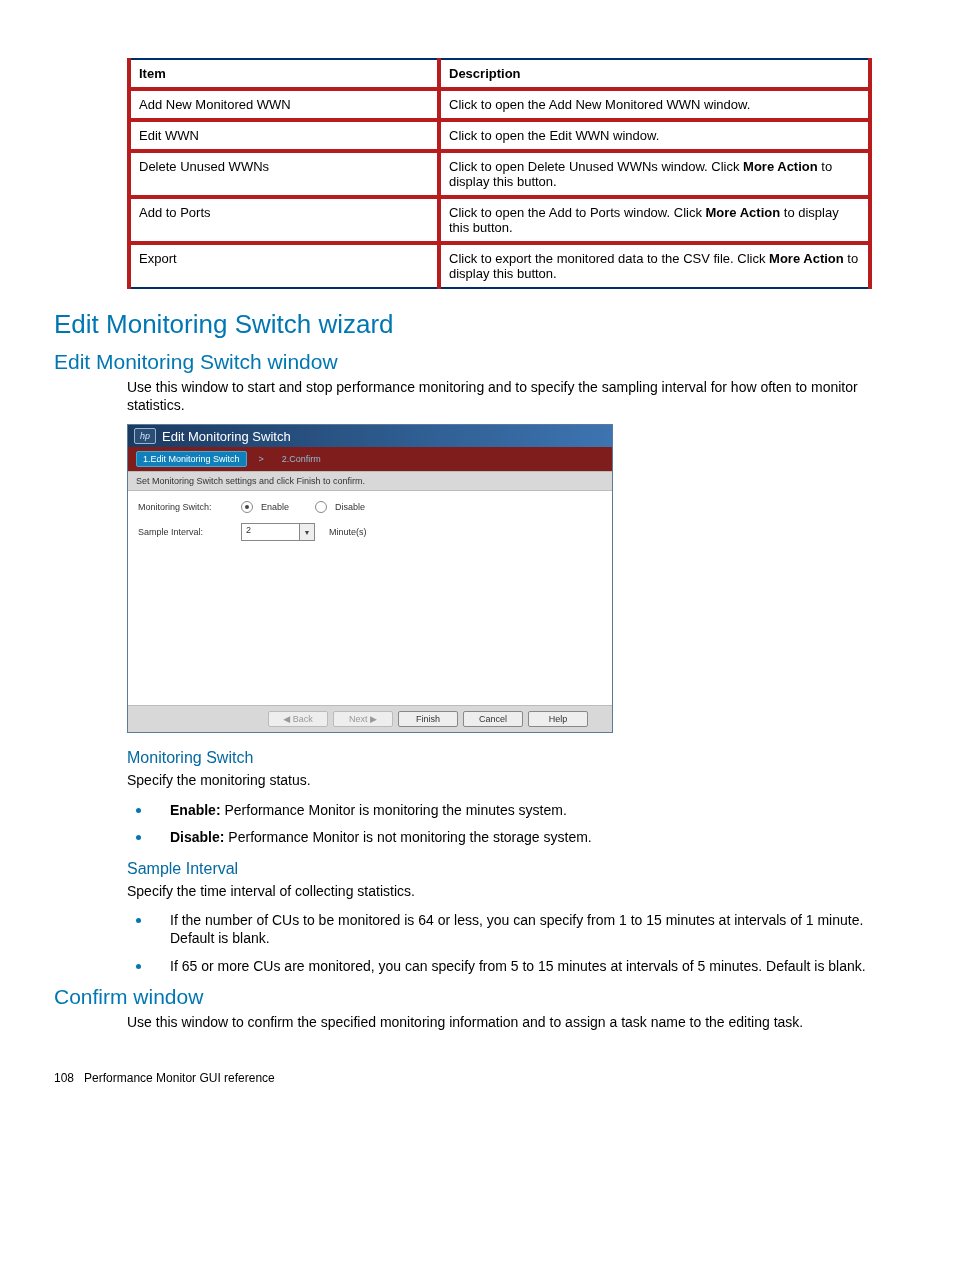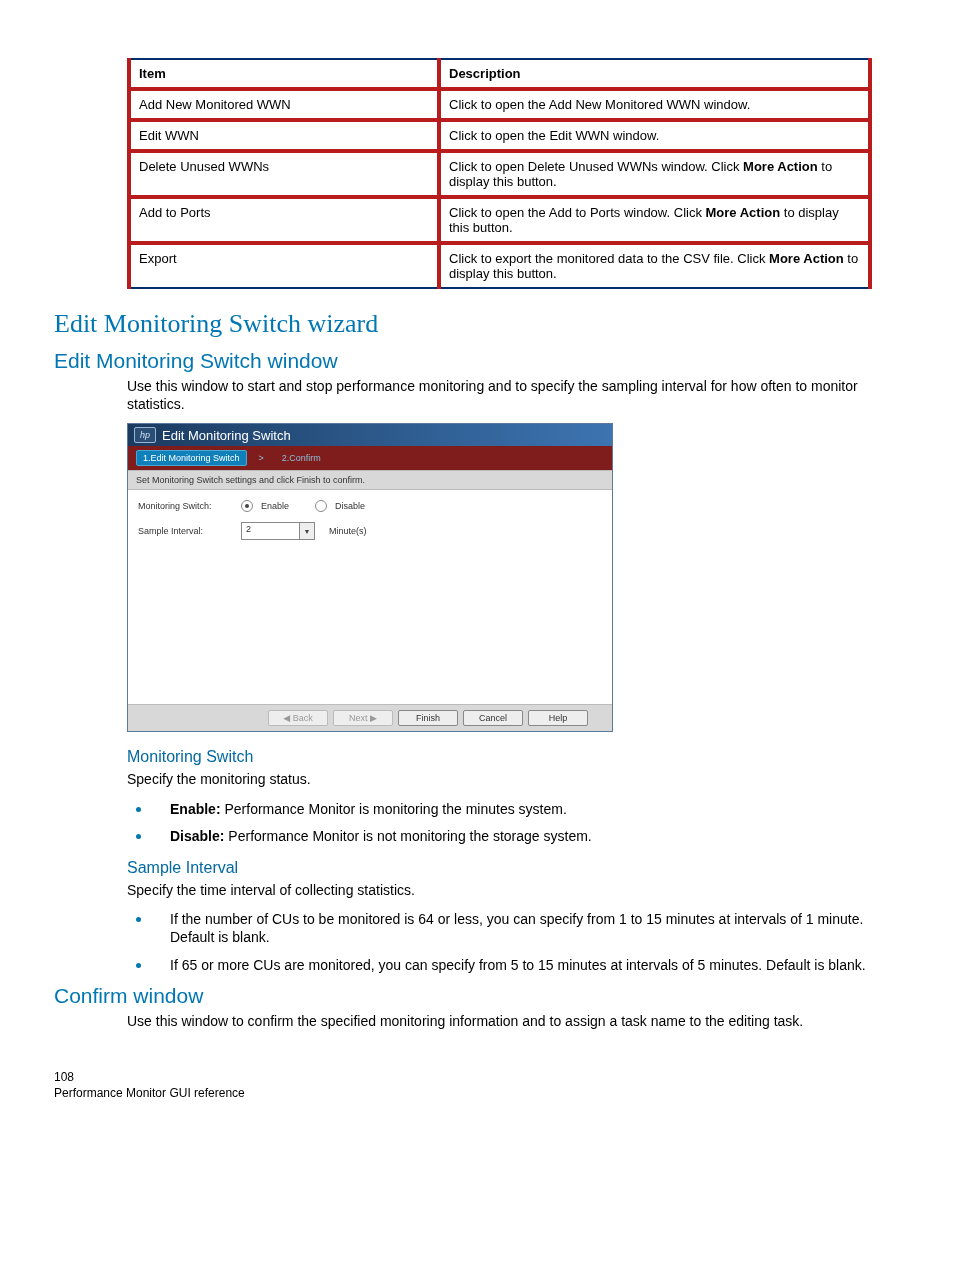--- a/index.html
+++ b/index.html
@@ -44,21 +44,20 @@
   }
   .head-border-top {
     border-top: 2px solid #002d6b !important;
   }
   
   h1 {
     color: #0077b3;
     font-weight: normal;
     font-size: 26px;
     margin: 20px 0 4px -28px;
-    font-family: Liberation Serif, serif;
   }
   h2 {
     color: #0077b3;
     font-weight: normal;
     font-size: 21px;
     margin: 10px 0 4px -28px;
   }
   h4 {
     color: #0369a1;
     font-weight: normal;
@@ -223,23 +222,22 @@
   }
   .wbtn.disabled {
     color: #999;
     border-color: #bbb;
   }
   .page-foot {
     position: relative;
     margin-top: 40px;
     font-size: 12px;
     display: flex;
-    gap: 2px;
+    gap: 10px;
     margin-left: -28px;
-    flex-direction: column;
   }
   strong { font-weight: bold; }
 </style>
 </head>
 <body>
 
 <div class="page">
 
   <table class="ref">
     <tbody>

